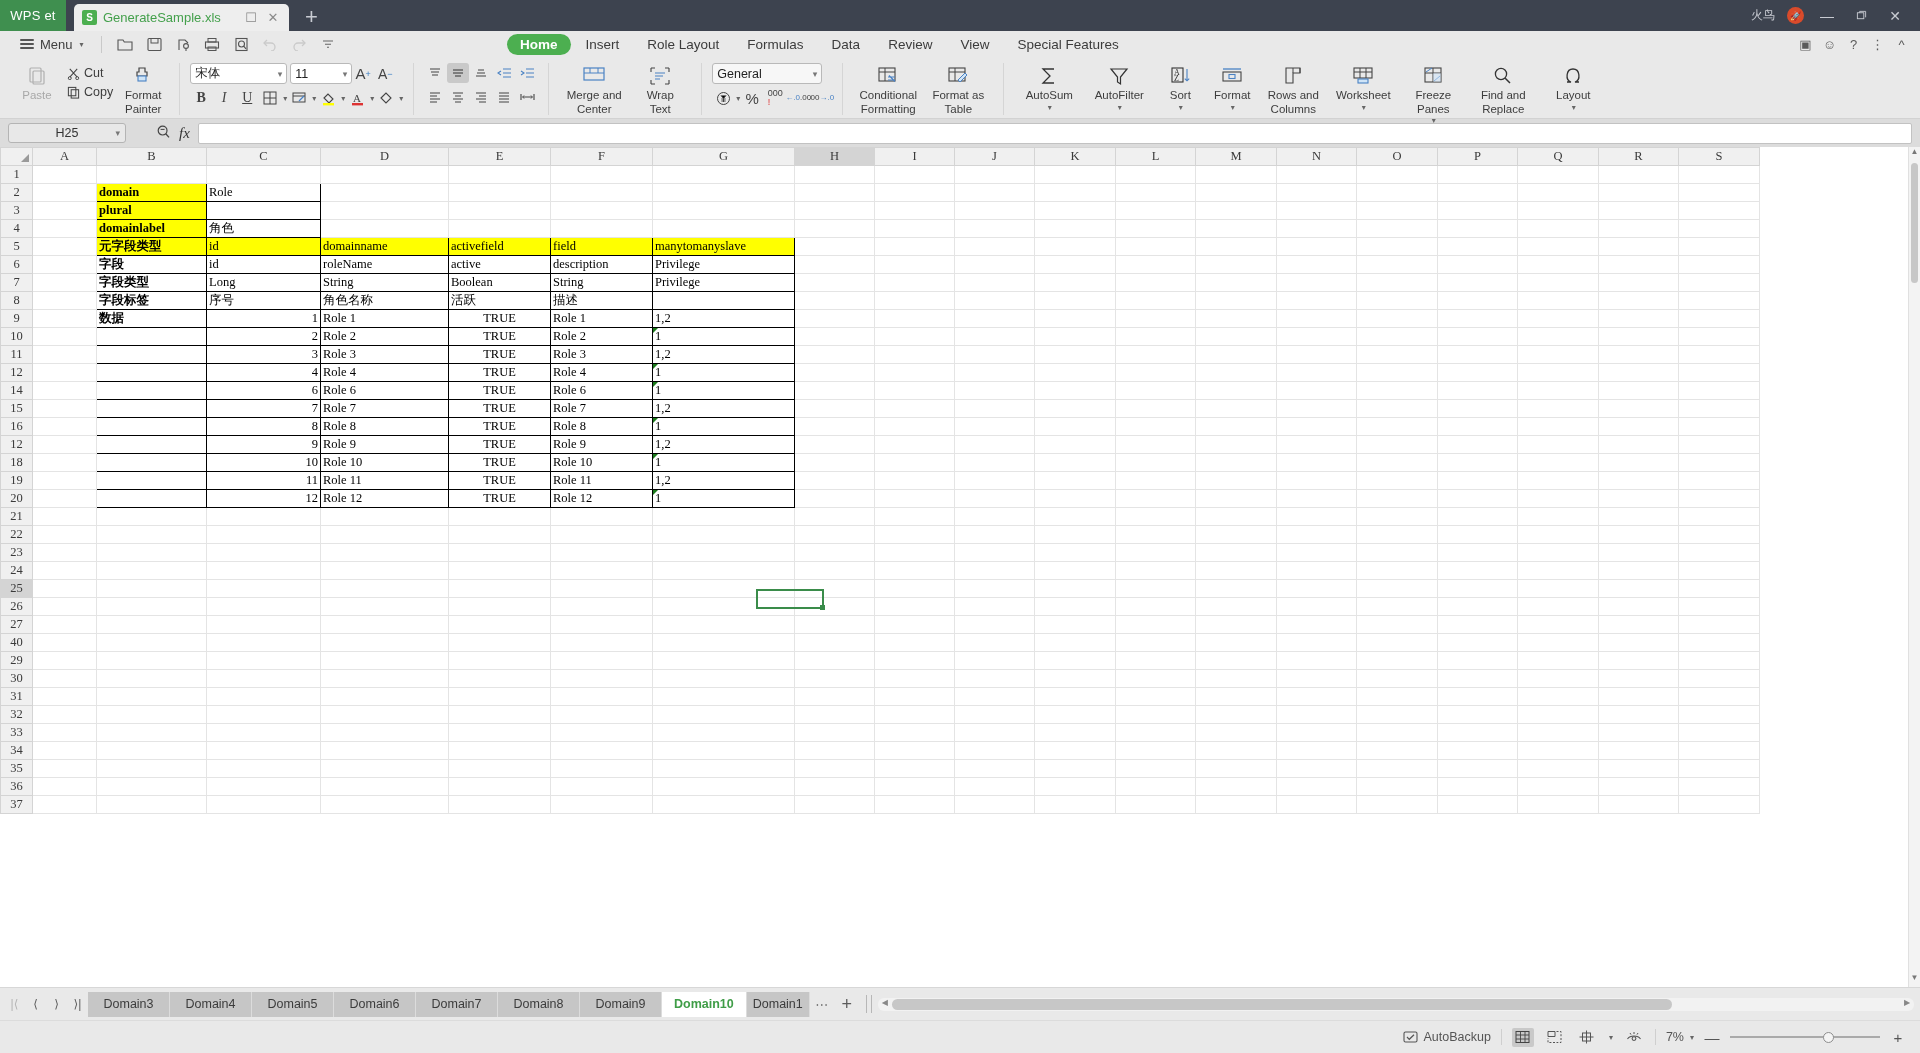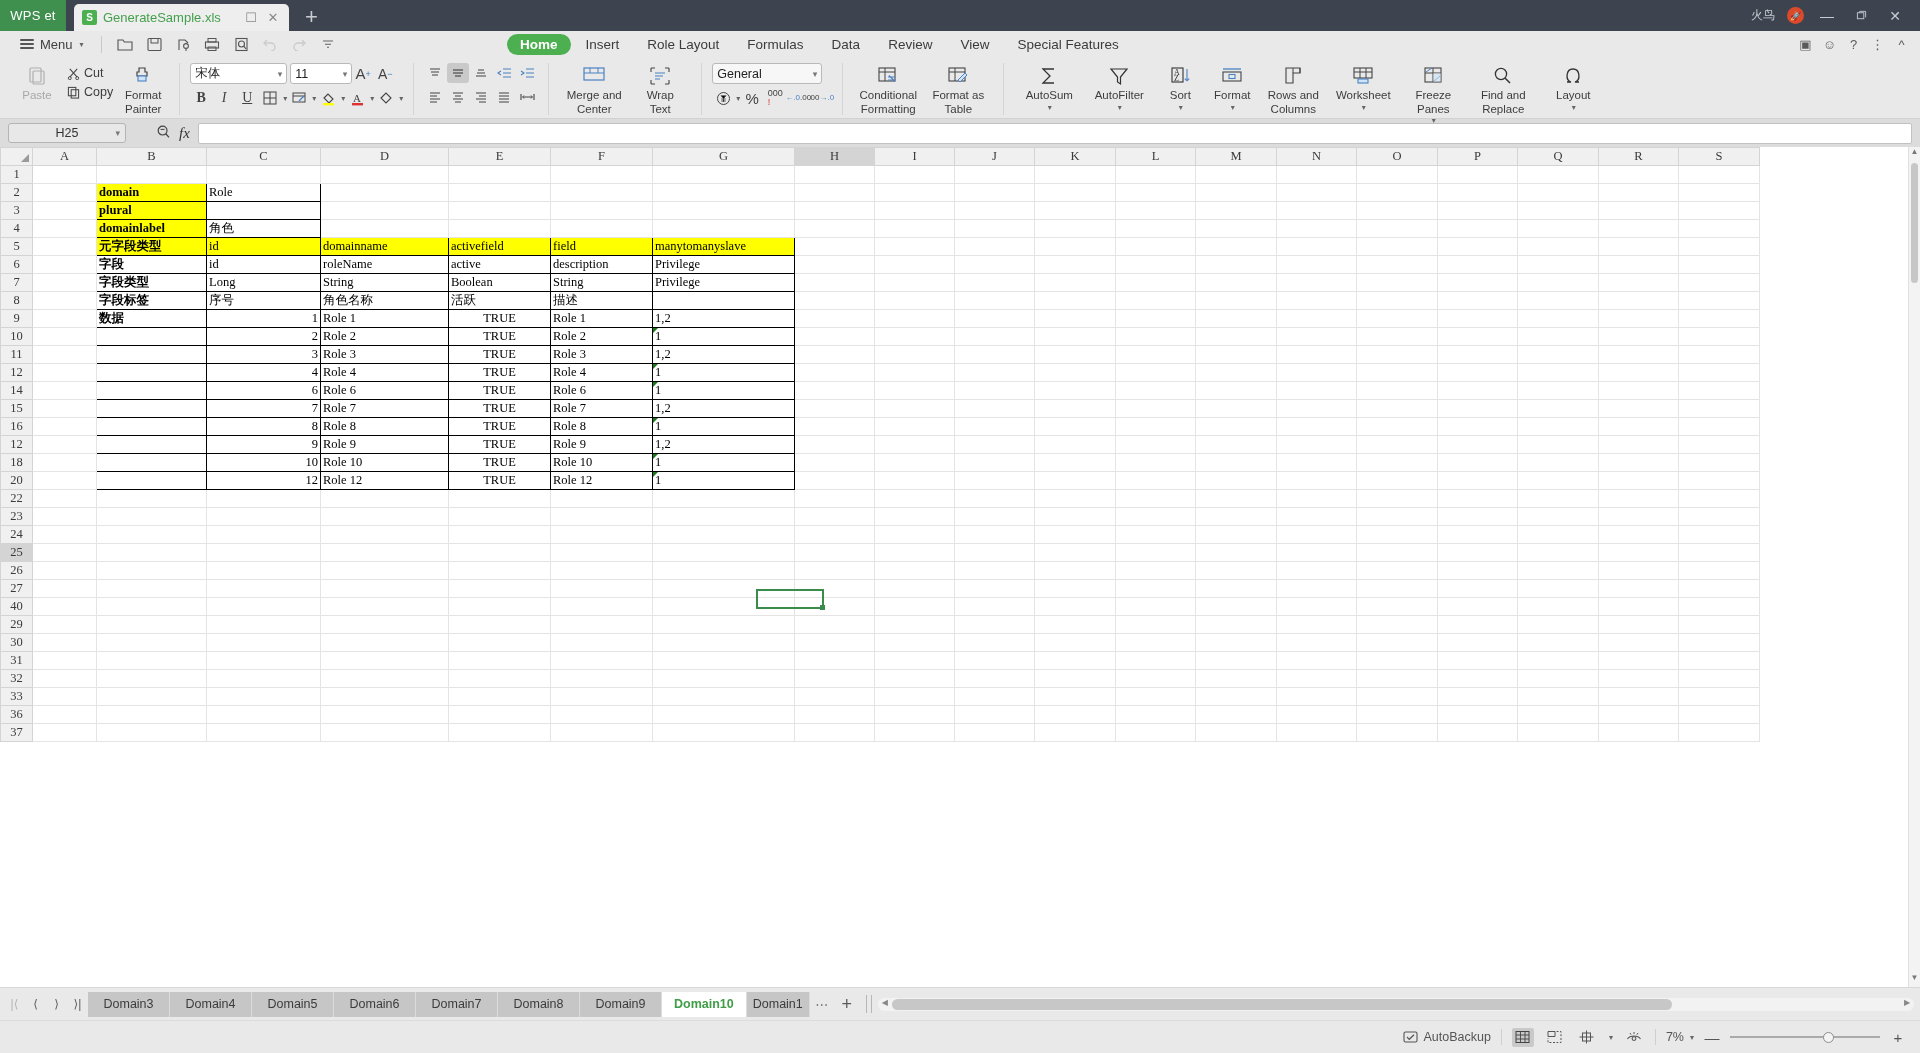--- a/index.html
+++ b/index.html
@@ -1012,20 +1012,42 @@
           <td class="cell" style="width: 80px;"></td>
           <td class="cell" style="width: 81px;"></td>
           <td class="cell" style="width: 80px;"></td>
           <td class="cell" style="width: 81px;"></td>
           <td class="cell" style="width: 80px;"></td>
           <td class="cell" style="width: 81px;"></td>
           <td class="cell" style="width: 80px;"></td>
           <td class="cell" style="width: 81px;"></td>
         </tr>
         <tr>
+          <td class="rowhead">19</td>
+          <td class="cell" style="width: 64px;"></td>
+          <td class="cell bd" style="width: 110px;"></td>
+          <td class="cell r bd" style="width: 114px;">11</td>
+          <td class="cell bd" style="width: 128px;">Role 11</td>
+          <td class="cell c bd" style="width: 102px;">TRUE</td>
+          <td class="cell bd" style="width: 102px;">Role 11</td>
+          <td class="cell bd" style="width: 142px;">1,2</td>
+          <td class="cell" style="width: 80px;"></td>
+          <td class="cell" style="width: 80px;"></td>
+          <td class="cell" style="width: 80px;"></td>
+          <td class="cell" style="width: 81px;"></td>
+          <td class="cell" style="width: 80px;"></td>
+          <td class="cell" style="width: 81px;"></td>
+          <td class="cell" style="width: 80px;"></td>
+          <td class="cell" style="width: 81px;"></td>
+          <td class="cell" style="width: 80px;"></td>
+          <td class="cell" style="width: 81px;"></td>
+          <td class="cell" style="width: 80px;"></td>
+          <td class="cell" style="width: 81px;"></td>
+        </tr>
+        <tr>
           <td class="rowhead">20</td>
           <td class="cell" style="width: 64px;"></td>
           <td class="cell bd" style="width: 110px;"></td>
           <td class="cell r bd" style="width: 114px;">12</td>
           <td class="cell bd" style="width: 128px;">Role 12</td>
           <td class="cell c bd" style="width: 102px;">TRUE</td>
           <td class="cell bd" style="width: 102px;">Role 12</td>
           <td class="cell tri bd" style="width: 142px;">1</td>
           <td class="cell" style="width: 80px;"></td>
           <td class="cell" style="width: 80px;"></td>
@@ -1034,20 +1056,42 @@
           <td class="cell" style="width: 80px;"></td>
           <td class="cell" style="width: 81px;"></td>
           <td class="cell" style="width: 80px;"></td>
           <td class="cell" style="width: 81px;"></td>
           <td class="cell" style="width: 80px;"></td>
           <td class="cell" style="width: 81px;"></td>
           <td class="cell" style="width: 80px;"></td>
           <td class="cell" style="width: 81px;"></td>
         </tr>
         <tr>
+          <td class="rowhead">21</td>
+          <td class="cell" style="width: 64px;"></td>
+          <td class="cell" style="width: 110px;"></td>
+          <td class="cell" style="width: 114px;"></td>
+          <td class="cell" style="width: 128px;"></td>
+          <td class="cell" style="width: 102px;"></td>
+          <td class="cell" style="width: 102px;"></td>
+          <td class="cell" style="width: 142px;"></td>
+          <td class="cell" style="width: 80px;"></td>
+          <td class="cell" style="width: 80px;"></td>
+          <td class="cell" style="width: 80px;"></td>
+          <td class="cell" style="width: 81px;"></td>
+          <td class="cell" style="width: 80px;"></td>
+          <td class="cell" style="width: 81px;"></td>
+          <td class="cell" style="width: 80px;"></td>
+          <td class="cell" style="width: 81px;"></td>
+          <td class="cell" style="width: 80px;"></td>
+          <td class="cell" style="width: 81px;"></td>
+          <td class="cell" style="width: 80px;"></td>
+          <td class="cell" style="width: 81px;"></td>
+        </tr>
+        <tr>
           <td class="rowhead">22</td>
           <td class="cell" style="width: 64px;"></td>
           <td class="cell" style="width: 110px;"></td>
           <td class="cell" style="width: 114px;"></td>
           <td class="cell" style="width: 128px;"></td>
           <td class="cell" style="width: 102px;"></td>
           <td class="cell" style="width: 102px;"></td>
           <td class="cell" style="width: 142px;"></td>
           <td class="cell" style="width: 80px;"></td>
           <td class="cell" style="width: 80px;"></td>
@@ -1277,20 +1321,64 @@
           <td class="cell" style="width: 81px;"></td>
           <td class="cell" style="width: 80px;"></td>
           <td class="cell" style="width: 81px;"></td>
           <td class="cell" style="width: 80px;"></td>
           <td class="cell" style="width: 81px;"></td>
           <td class="cell" style="width: 80px;"></td>
           <td class="cell" style="width: 81px;"></td>
         </tr>
         <tr>
           <td class="rowhead">33</td>
+          <td class="cell" style="width: 64px;"></td>
+          <td class="cell" style="width: 110px;"></td>
+          <td class="cell" style="width: 114px;"></td>
+          <td class="cell" style="width: 128px;"></td>
+          <td class="cell" style="width: 102px;"></td>
+          <td class="cell" style="width: 102px;"></td>
+          <td class="cell" style="width: 142px;"></td>
+          <td class="cell" style="width: 80px;"></td>
+          <td class="cell" style="width: 80px;"></td>
+          <td class="cell" style="width: 80px;"></td>
+          <td class="cell" style="width: 81px;"></td>
+          <td class="cell" style="width: 80px;"></td>
+          <td class="cell" style="width: 81px;"></td>
+          <td class="cell" style="width: 80px;"></td>
+          <td class="cell" style="width: 81px;"></td>
+          <td class="cell" style="width: 80px;"></td>
+          <td class="cell" style="width: 81px;"></td>
+          <td class="cell" style="width: 80px;"></td>
+          <td class="cell" style="width: 81px;"></td>
+        </tr>
+        <tr>
+          <td class="rowhead">34</td>
+          <td class="cell" style="width: 64px;"></td>
+          <td class="cell" style="width: 110px;"></td>
+          <td class="cell" style="width: 114px;"></td>
+          <td class="cell" style="width: 128px;"></td>
+          <td class="cell" style="width: 102px;"></td>
+          <td class="cell" style="width: 102px;"></td>
+          <td class="cell" style="width: 142px;"></td>
+          <td class="cell" style="width: 80px;"></td>
+          <td class="cell" style="width: 80px;"></td>
+          <td class="cell" style="width: 80px;"></td>
+          <td class="cell" style="width: 81px;"></td>
+          <td class="cell" style="width: 80px;"></td>
+          <td class="cell" style="width: 81px;"></td>
+          <td class="cell" style="width: 80px;"></td>
+          <td class="cell" style="width: 81px;"></td>
+          <td class="cell" style="width: 80px;"></td>
+          <td class="cell" style="width: 81px;"></td>
+          <td class="cell" style="width: 80px;"></td>
+          <td class="cell" style="width: 81px;"></td>
+        </tr>
+        <tr>
+          <td class="rowhead">35</td>
           <td class="cell" style="width: 64px;"></td>
           <td class="cell" style="width: 110px;"></td>
           <td class="cell" style="width: 114px;"></td>
           <td class="cell" style="width: 128px;"></td>
           <td class="cell" style="width: 102px;"></td>
           <td class="cell" style="width: 102px;"></td>
           <td class="cell" style="width: 142px;"></td>
           <td class="cell" style="width: 80px;"></td>
           <td class="cell" style="width: 80px;"></td>
           <td class="cell" style="width: 80px;"></td>

